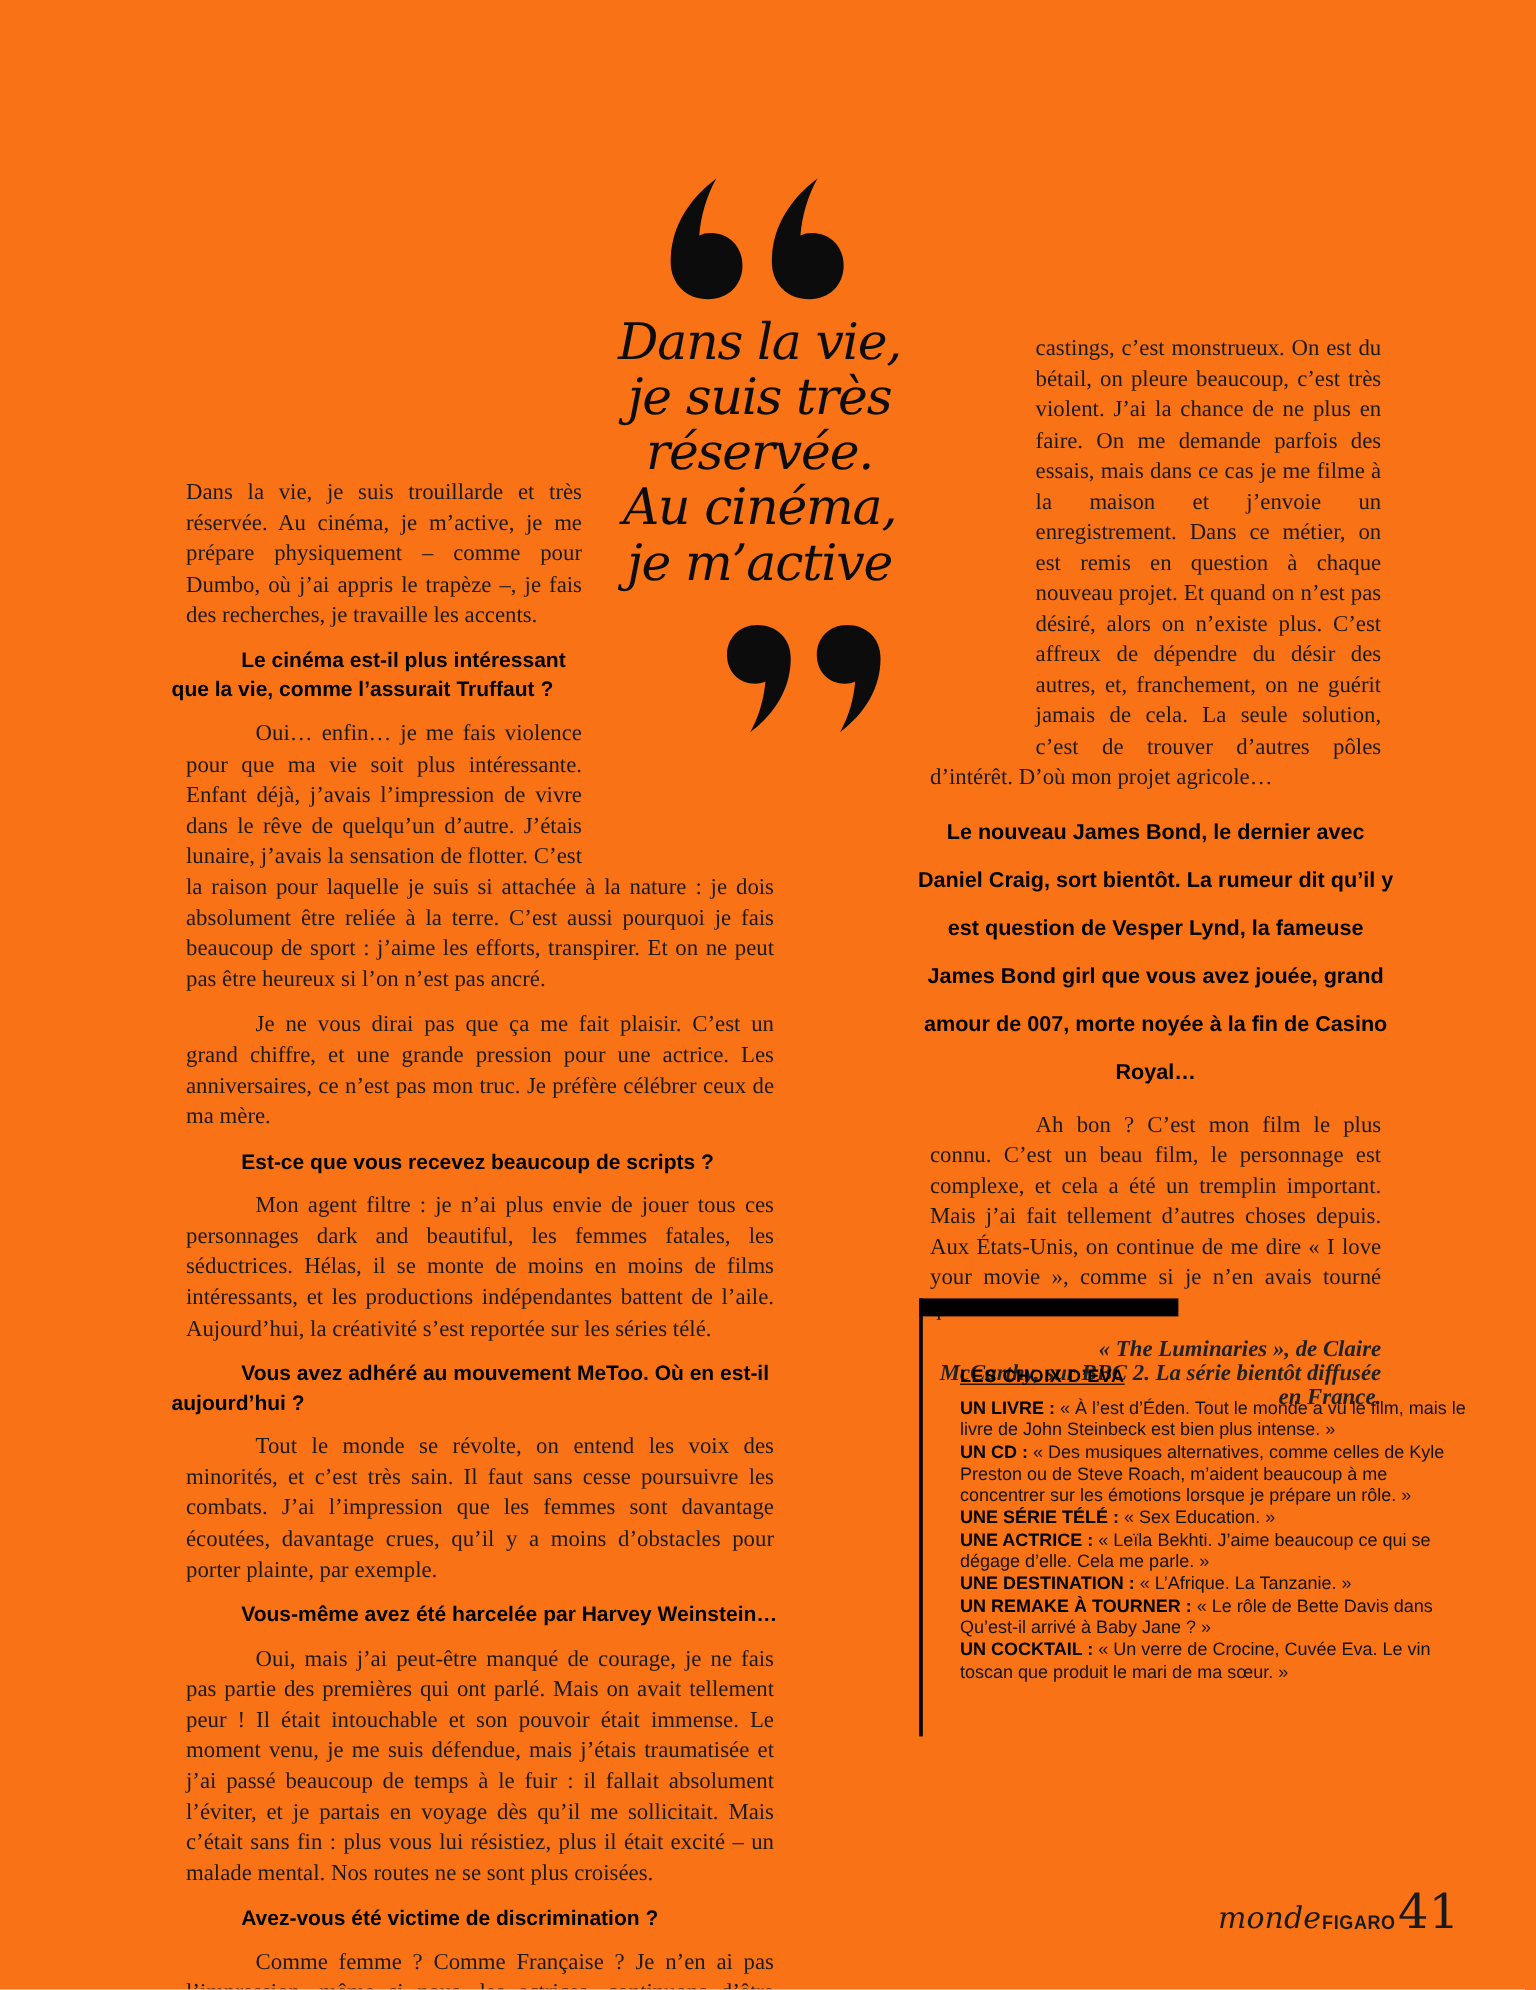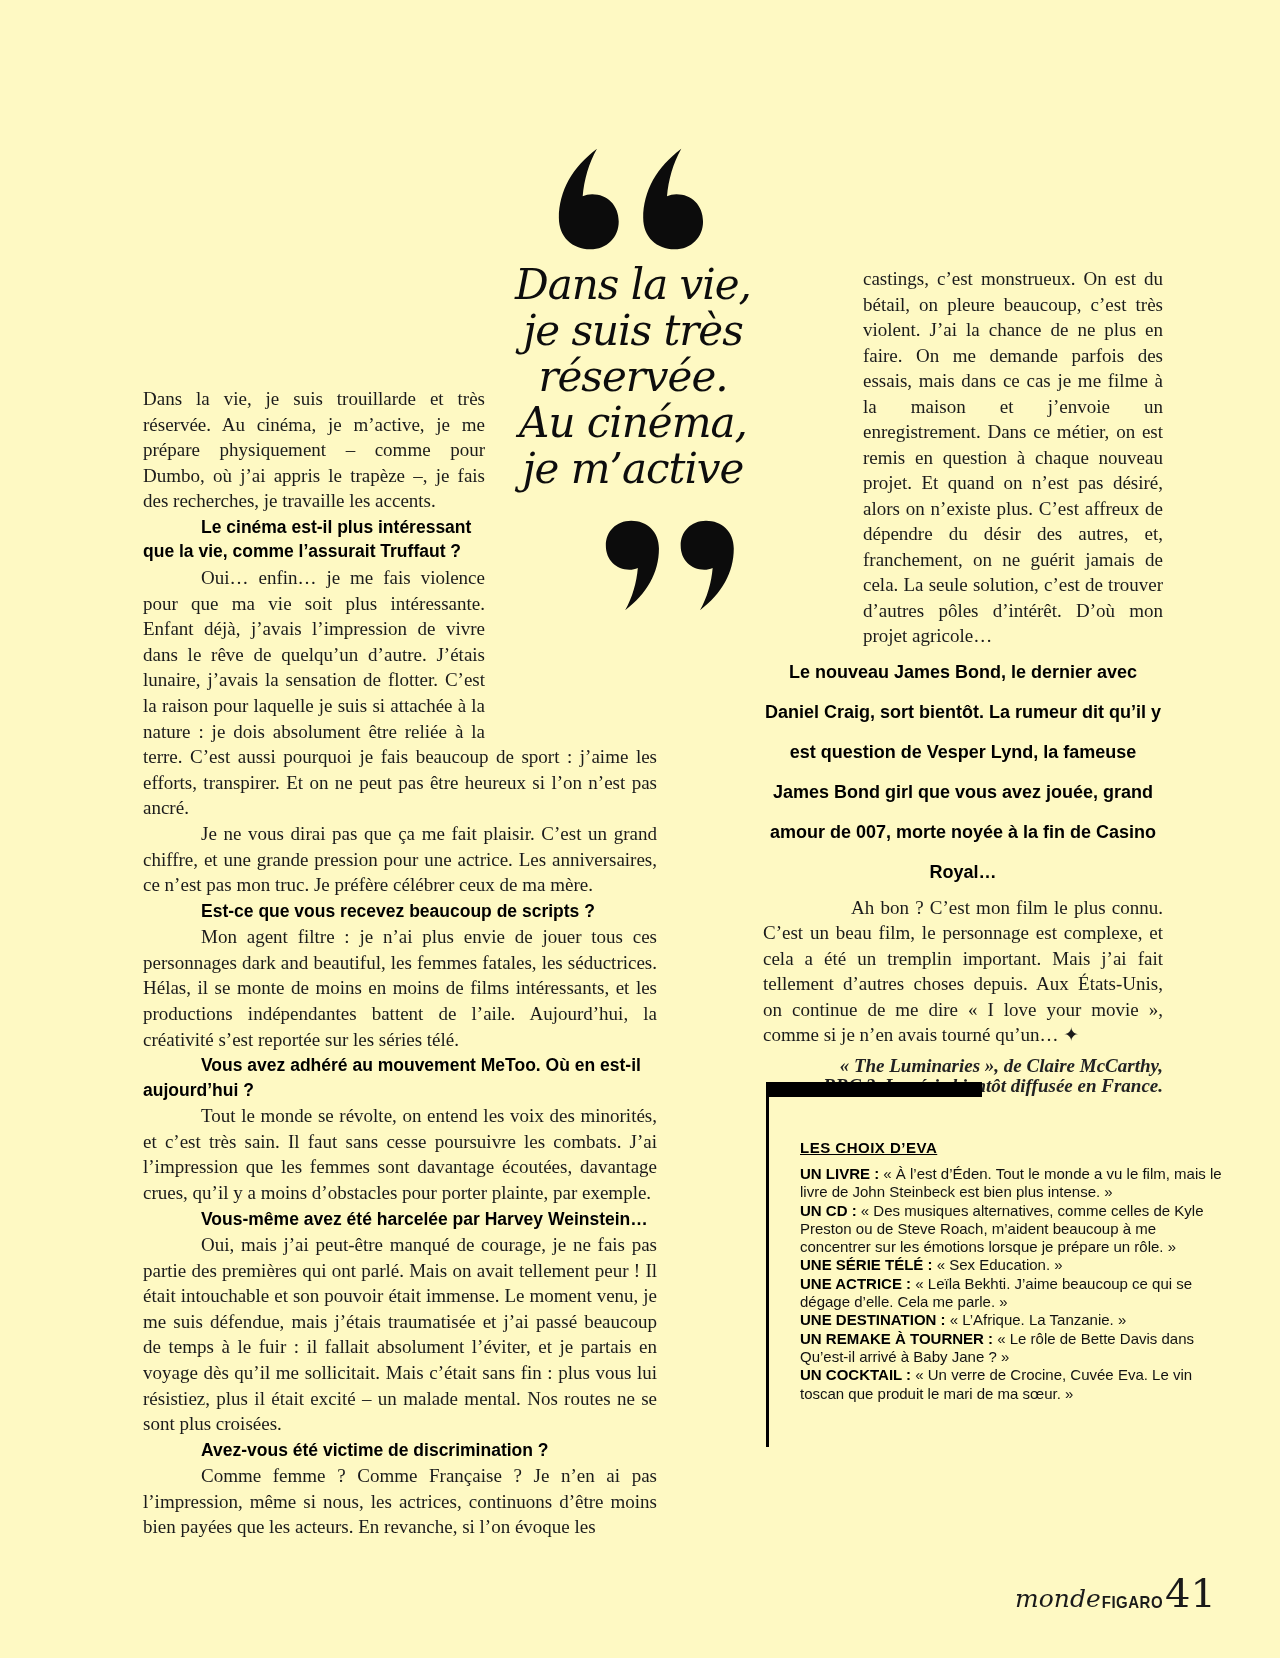--- a/index.html
+++ b/index.html
@@ -1,34 +1,34 @@
 <!DOCTYPE html>
 <html><head>
 <meta charset="utf-8">
 <style>
   html,body{margin:0;padding:0;background:#e8e8e8;}
-  .page{position:relative;width:1280px;height:1658px;margin:0 auto;background:#fef9c3;overflow:hidden;
+  .page{position:relative;width:1280px;height:1658px;margin:0 auto;background:#f97316;overflow:hidden;
         font-family:"Liberation Serif",serif;color:#1b1b1b;}
 
   
   .pullquote{position:absolute;left:478px;top:148px;width:310px;text-align:center;color:#000;}
   .quo{display:block;margin:0 auto;fill:#0c0c0c;}
   .quo.open{margin-bottom:12px;}
   .quo.close{transform:rotate(180deg);margin-top:28px;margin-left:120px;}
   .pq-text{font-family:"DejaVu Serif",serif;font-style:italic;font-size:42px;line-height:46px;
            letter-spacing:-1px;color:#0d0d0d;}
 
   
   .col{position:absolute;}
   .col-left{left:143px;top:386px;width:514px;}
   .col-right{left:763px;top:266px;width:400px;}
   .spacer-r{float:right;width:172px;height:336px;}
   .spacer-l{float:left;width:100px;height:362px;}
 
-  .col p{margin:0;}
+  .col p{margin:12px;}
   .a{font-family:"Liberation Serif",serif;font-size:19px;line-height:25.6px;text-align:justify;
      text-indent:58px;color:#1b1b1b;}
   .col-right .a{line-height:25.5px;text-indent:88px;}
   .a.cont{text-indent:0;}
   .q{font-family:"Liberation Sans",sans-serif;font-weight:bold;font-size:17.5px;line-height:24.5px;
      color:#000;text-indent:58px;margin:1px 0 1px 0 !important;}
   .qc{font-family:"Liberation Sans",sans-serif;font-weight:bold;font-size:18px;line-height:40px;
       color:#000;text-align:center;margin:3px 0 3px 0 !important;}
   .note{font-family:"Liberation Serif",serif;font-style:italic;font-weight:bold;font-size:19px;
         line-height:20px;text-indent:70px;color:#222;margin-top:8px !important;text-align:right;}

